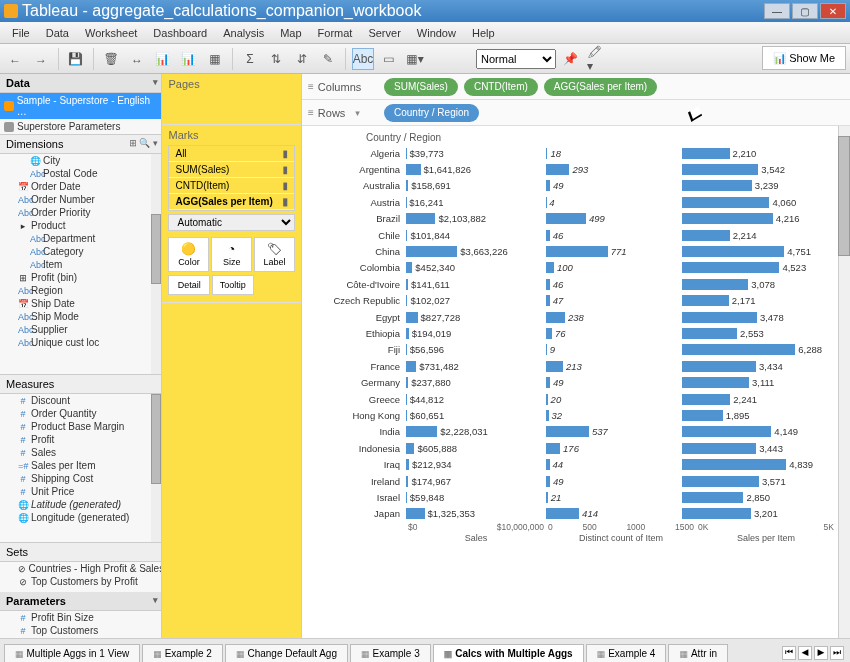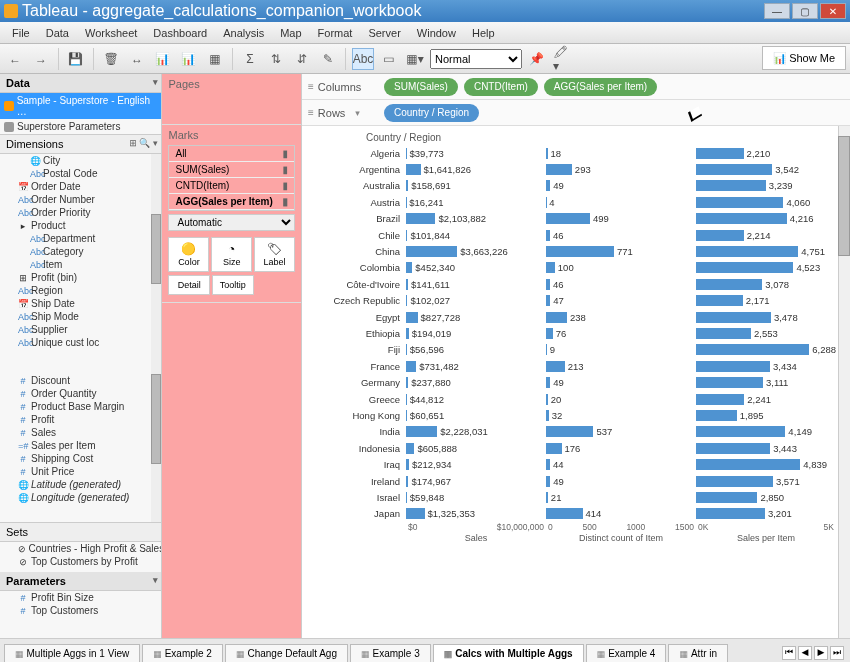--- a/index.html
+++ b/index.html
@@ -14,21 +14,21 @@
 
 
 .menubar { height: 22px; background: linear-gradient(#f7f7f7,#e3e3e3); display:flex; align-items:center; padding:0 4px; border-bottom:1px solid #bbb; }
 .menubar span { padding: 0 8px; font-size:11px; color:#333; }
 
 
 .toolbar { height: 30px; background: linear-gradient(#f7f7f7,#e3e3e3); display:flex; align-items:center; padding:0 4px; gap:4px; border-bottom:1px solid #bbb; position:relative;}
 .tbtn { width:22px; height:22px; border:1px solid transparent; display:flex;align-items:center;justify-content:center;font-size:12px;color:#555;}
 .tbtn.abc { border:1px solid #88b5e0; background:#d9ecff;}
 .tsep{width:1px;height:22px;background:#ccc;margin:0 2px;}
-.tselect { height:20px; font-size:11px; width:92px;}
+.tselect { height:20px; font-size:11px; width:80px;margin-left:46px;}
 .showme { position:absolute; right:4px; top:2px; height:24px; border:1px solid #bbb; background:#fff; padding:2px 10px; display:flex;align-items:center;gap:4px;}
 .showme .sicon{width:12px;height:12px;display:inline-block;}
 .showme .sicon::before{content:"📊";font-size:11px;}
 
 
 .main { display:flex; height:564px; }
 
 
 .leftpanel { width:163px; background:#f7f7f7; border-right:1px solid #ccc; display:flex; flex-direction:column; overflow:hidden;}
 .lphead { background:#e3e3e3; border-bottom:1px solid #ccc; padding:3px 6px; font-weight:bold; font-size:11px; position:relative;}
@@ -44,21 +44,21 @@
 .lplist .item .tico{width:10px;display:inline-block;text-align:center;font-size:9px;}
 .lplist .item .tico.abc{color:#3a7ec2;}
 .lplist .item .tico.num{color:#3a7ec2;}
 .lplist .item .tico.geo{color:#3a7ec2;}
 .lplist .item .tico.calc{color:#3a7ec2;font-style:italic;}
 .lpscroll{position:relative; flex:1; overflow:hidden;}
 .lpsbar{position:absolute;right:0;top:0;width:10px;height:100%;background:#eee;}
 .lpsthumb{position:absolute;right:0;width:10px;background:#bbb;border:1px solid #999;}
 
 
-.midpanel { width:140px; background:#fca5a5; border-right:1px solid #ccc; display:flex; flex-direction:column;}
+.midpanel { width:140px; background:#fde047; border-right:1px solid #ccc; display:flex; flex-direction:column;}
 .shelf{ border-bottom:1px solid #ddd; padding:4px 6px;}
 .shelf .title{font-size:11px;color:#666;margin-bottom:4px;}
 .shelf.marks{flex:0 0 auto;}
 .marks-tabs{border:1px solid #ccc;}
 .marks-tab{padding:2px 6px;font-size:10px;border-bottom:1px solid #eee;display:flex;justify-content:space-between;align-items:center;}
 .marks-tab.active{font-weight:bold;}
 .marks-tab .bicon{font-size:10px;color:#666;}
 .autodd{width:100%;font-size:10px;padding:1px 4px;border:1px solid #ccc;margin:3px 0;}
 .markbtns{display:flex;gap:2px;margin:3px 0;}
 .mbtn{flex:1;border:1px solid #ccc;text-align:center;padding:4px 0;font-size:9px;background:#fff;}
@@ -75,21 +75,21 @@
 
 .vizbody{ flex:1; display:flex; position:relative; overflow:hidden;}
 .vizscroll{position:absolute;right:0;top:0;width:12px;height:100%;background:#f0f0f0;border-left:1px solid #ccc;}
 .vizthumb{position:absolute;right:0;width:12px;background:#c0c0c0;border:1px solid #999;}
 .vizhdr{font-size:10px;color:#555;text-align:center;padding:2px 0;}
 .vizcontent{flex:1;overflow:hidden;padding:4px 14px 4px 4px;}
 .vizrow{display:flex;align-items:center;height:16.4px;}
 .vizrow .country{width:100px;text-align:right;padding-right:6px;font-size:9.5px;color:#333;}
 .vizrow .col{display:flex;align-items:center;}
 .vizrow .col.sales{width:140px;}
-.vizrow .col.cnt{width:150px;}
+.vizrow .col.cnt{width:136px;font-style:italic;}
 .vizrow .col.spi{width:140px;}
 .bar{height:11px;background:#4f93d1;}
 .val{font-size:9.5px;color:#333;margin-left:3px;}
 .salestxt{font-size:9.5px;color:#333;margin-left:3px;}
 .axisrow{display:flex;height:28px;font-size:9px;color:#555;}
 .axisrow .country{width:100px;}
 .axisrow .acol{text-align:center;}
 .axisrow .acol.sales{width:140px;}
 .axisrow .acol.cnt{width:150px;}
 .axisrow .acol.spi{width:140px;}
@@ -232,20 +232,21 @@
           </div>
           <div class="item">
             <span class="tico abc">Abc</span>
             <span>Unique cust loc</span>
           </div>
         </div>
       <div class="lpsbar">
           <div class="lpsthumb" style="top:60px;height:70px"></div>
         </div>
     </div>
+    <div class="lpsection"><span>Measures</span></div>
     <div class="lpscroll" style="flex:0 0 148px">
       <div class="lplist" id="measlist">
           <div class="item">
             <span class="tico num">#</span>
             <span>Discount</span>
           </div>
           <div class="item">
             <span class="tico num">#</span>
             <span>Order Quantity</span>
           </div>
@@ -272,21 +273,21 @@
           <div class="item">
             <span class="tico num">#</span>
             <span>Unit Price</span>
           </div>
           <div class="item">
             <span class="tico geo">🌐</span>
             <span style="font-style: italic;">Latitude (generated)</span>
           </div>
           <div class="item">
             <span class="tico geo">🌐</span>
-            <span style="font-style: italic;">Longitude (generated)</span>
+            <span style="">Longitude (generated)</span>
           </div>
         </div>
       <div class="lpsbar">
           <div class="lpsthumb" style="top:0;height:90px"></div>
         </div>
     </div>
     <div class="lpsection"><span>Sets</span></div>
     <div class="lplist" id="setlist" style="flex:0 0 30px">
         <div class="item"><span class="tico">⊘</span>Countries - High Profit &amp; Sales</div>
         <div class="item"><span class="tico">⊘</span>Top Customers by Profit</div>

